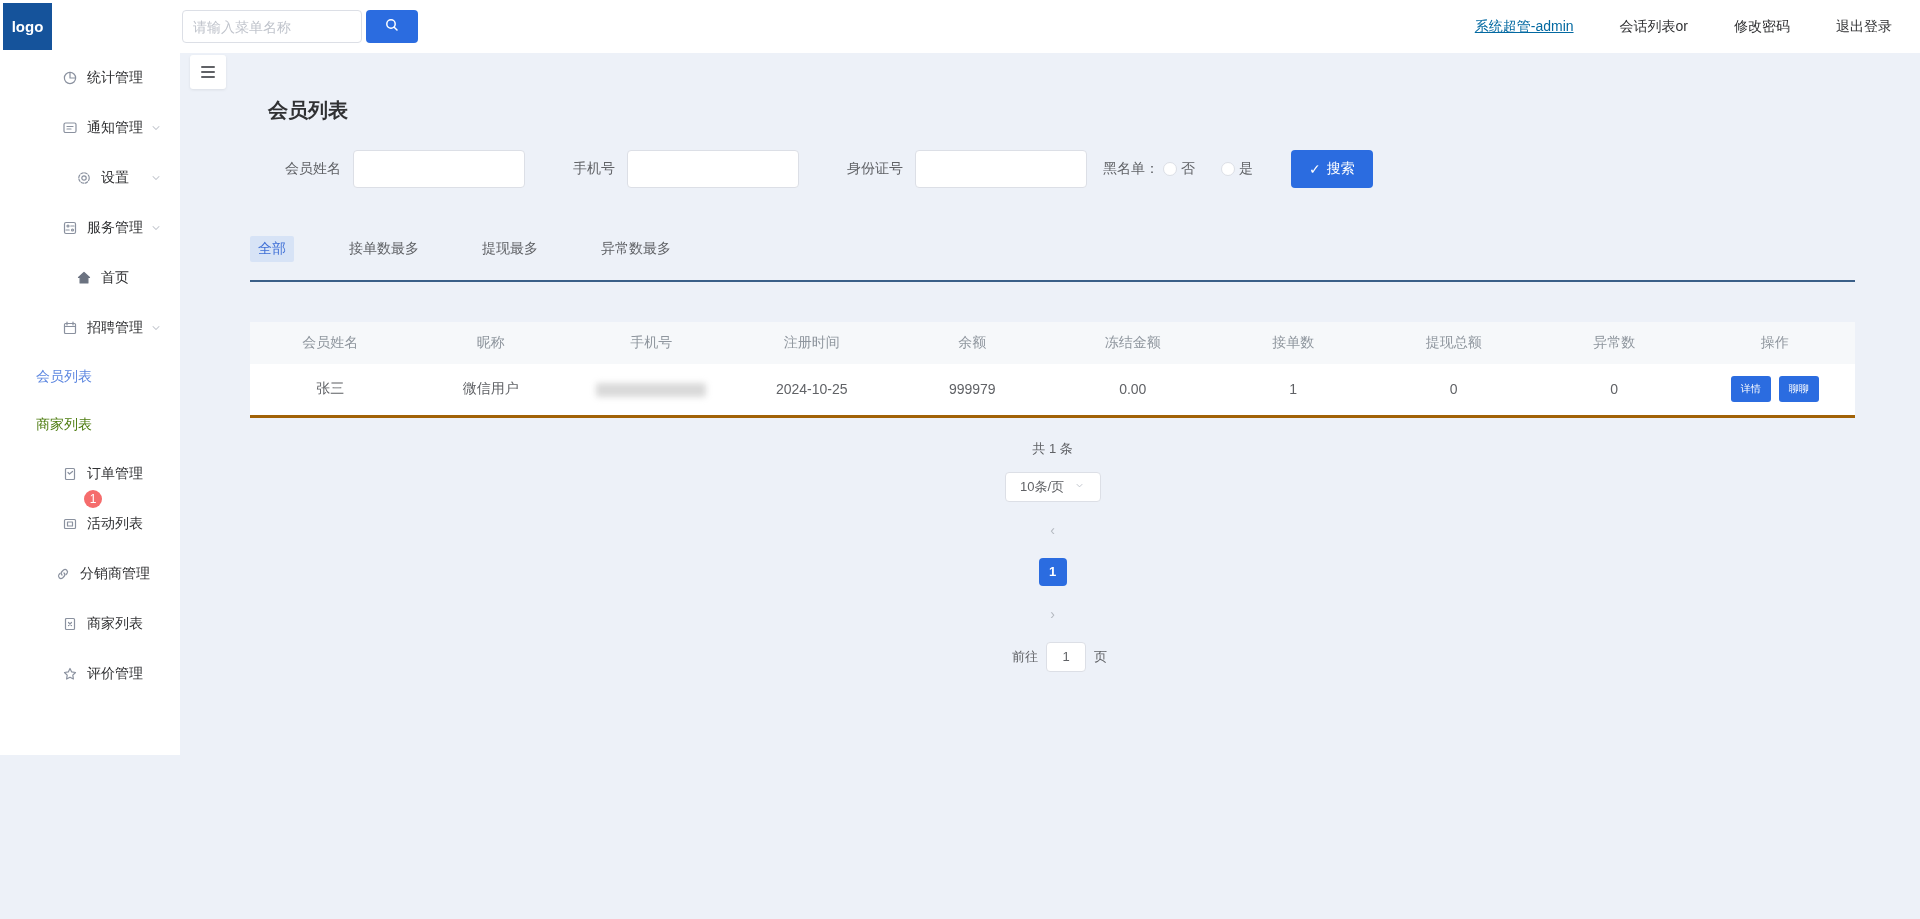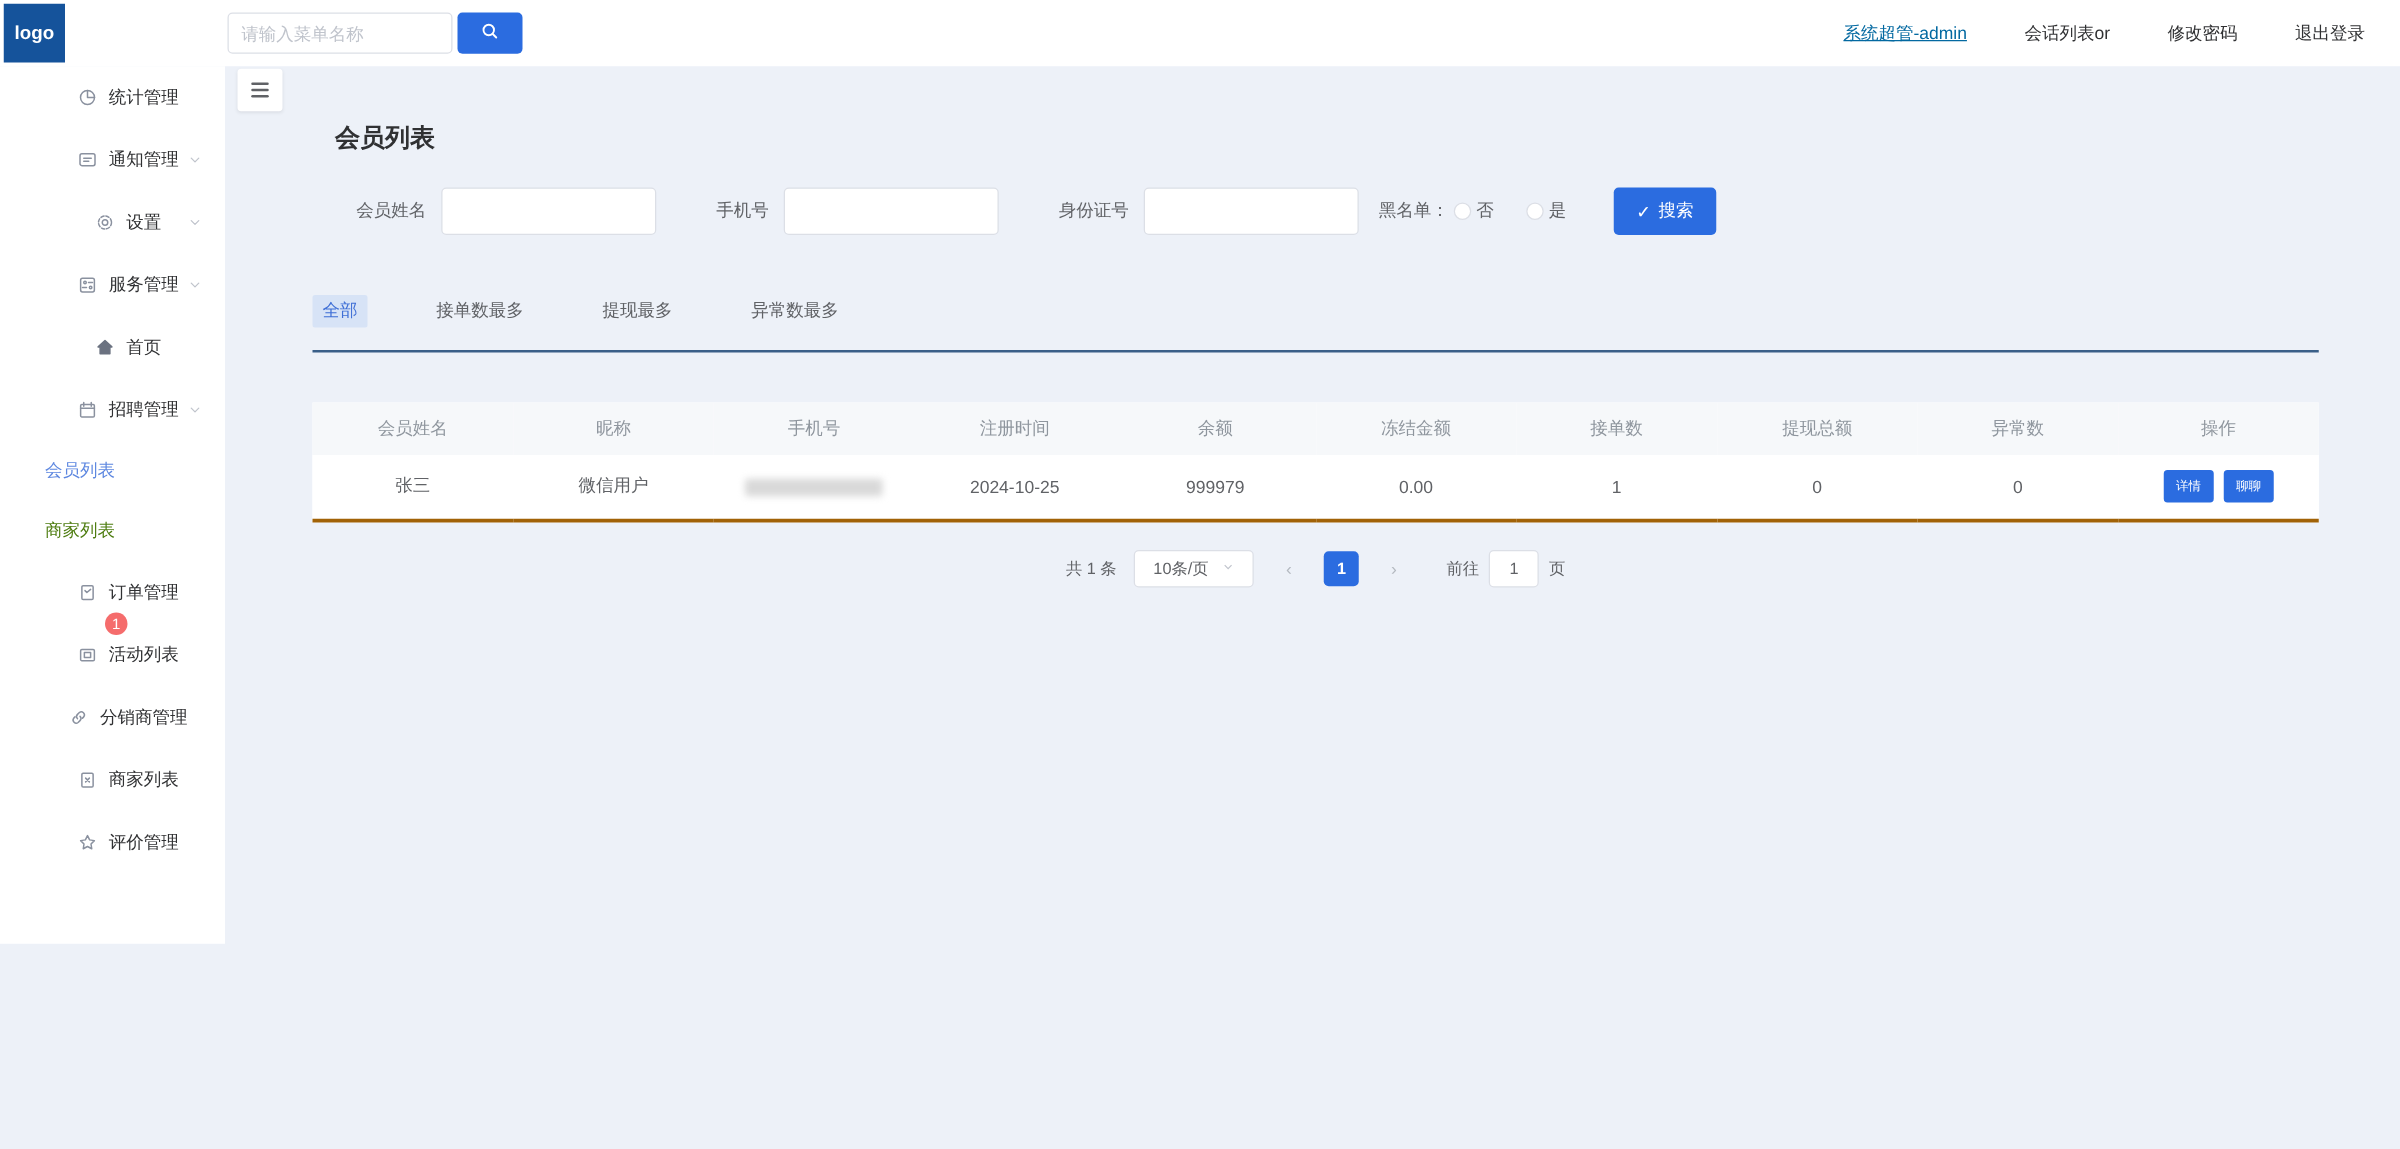--- a/index.html
+++ b/index.html
@@ -60,21 +60,21 @@
 
   .table-card { margin-top:40px; background:#fff; }
   table { width:100%; border-collapse:collapse; table-layout:fixed; }
   thead th { background:#f6f8fa; height:42px; font-weight:normal; font-size:14px; color:#8f969e; text-align:center; }
   tbody td { height:52px; font-size:14px; color:#606266; text-align:center; border-bottom:3px solid #a16207; background:#fff; }
   .blur-block { display:inline-block; width:110px; height:14px; background:#d9d9d9; border-radius:2px; filter:blur(3px); vertical-align:middle; }
   .row-actions { display:flex; justify-content:center; gap:8px; }
   .mini-btn { background:#2b6ce0; color:#fff; border:none; border-radius:3px; font-size:10px; padding:6px 10px;
               cursor:pointer; font-family:inherit; }
 
-  .pagination { display:flex; align-items:center; justify-content:center; margin-top:22px; gap:14px; font-size:13px; color:#606266; }
+  .pagination { display:flex; align-items:center; justify-content:center; margin-top:22px; gap:14px; font-size:13px; color:#606266;flex-direction:column; }
   .page-size { width:96px; height:30px; background:#fff; border:1px solid #dcdfe6; border-radius:4px;
                display:flex; align-items:center; justify-content:center; gap:10px; cursor:pointer; }
   .page-size svg { stroke:#c0c4cc; stroke-width:1.4; fill:none; }
   .pg-arrow { width:28px; height:28px; border:none; background:transparent; color:#b4b9c0; font-size:14px; cursor:pointer; }
   .pg-num { width:28px; height:28px; background:#2b6ce0; color:#fff; border:none; border-radius:4px; font-size:13px;
             font-weight:bold; cursor:pointer; }
   .goto-wrap { display:flex; align-items:center; gap:8px; margin-left:14px; }
   .goto-input { width:40px; height:30px; border:1px solid #dcdfe6; border-radius:4px; text-align:center; font-size:13px;
                 color:#606266; outline:none; background:#fff; font-family:inherit; }
 </style>

